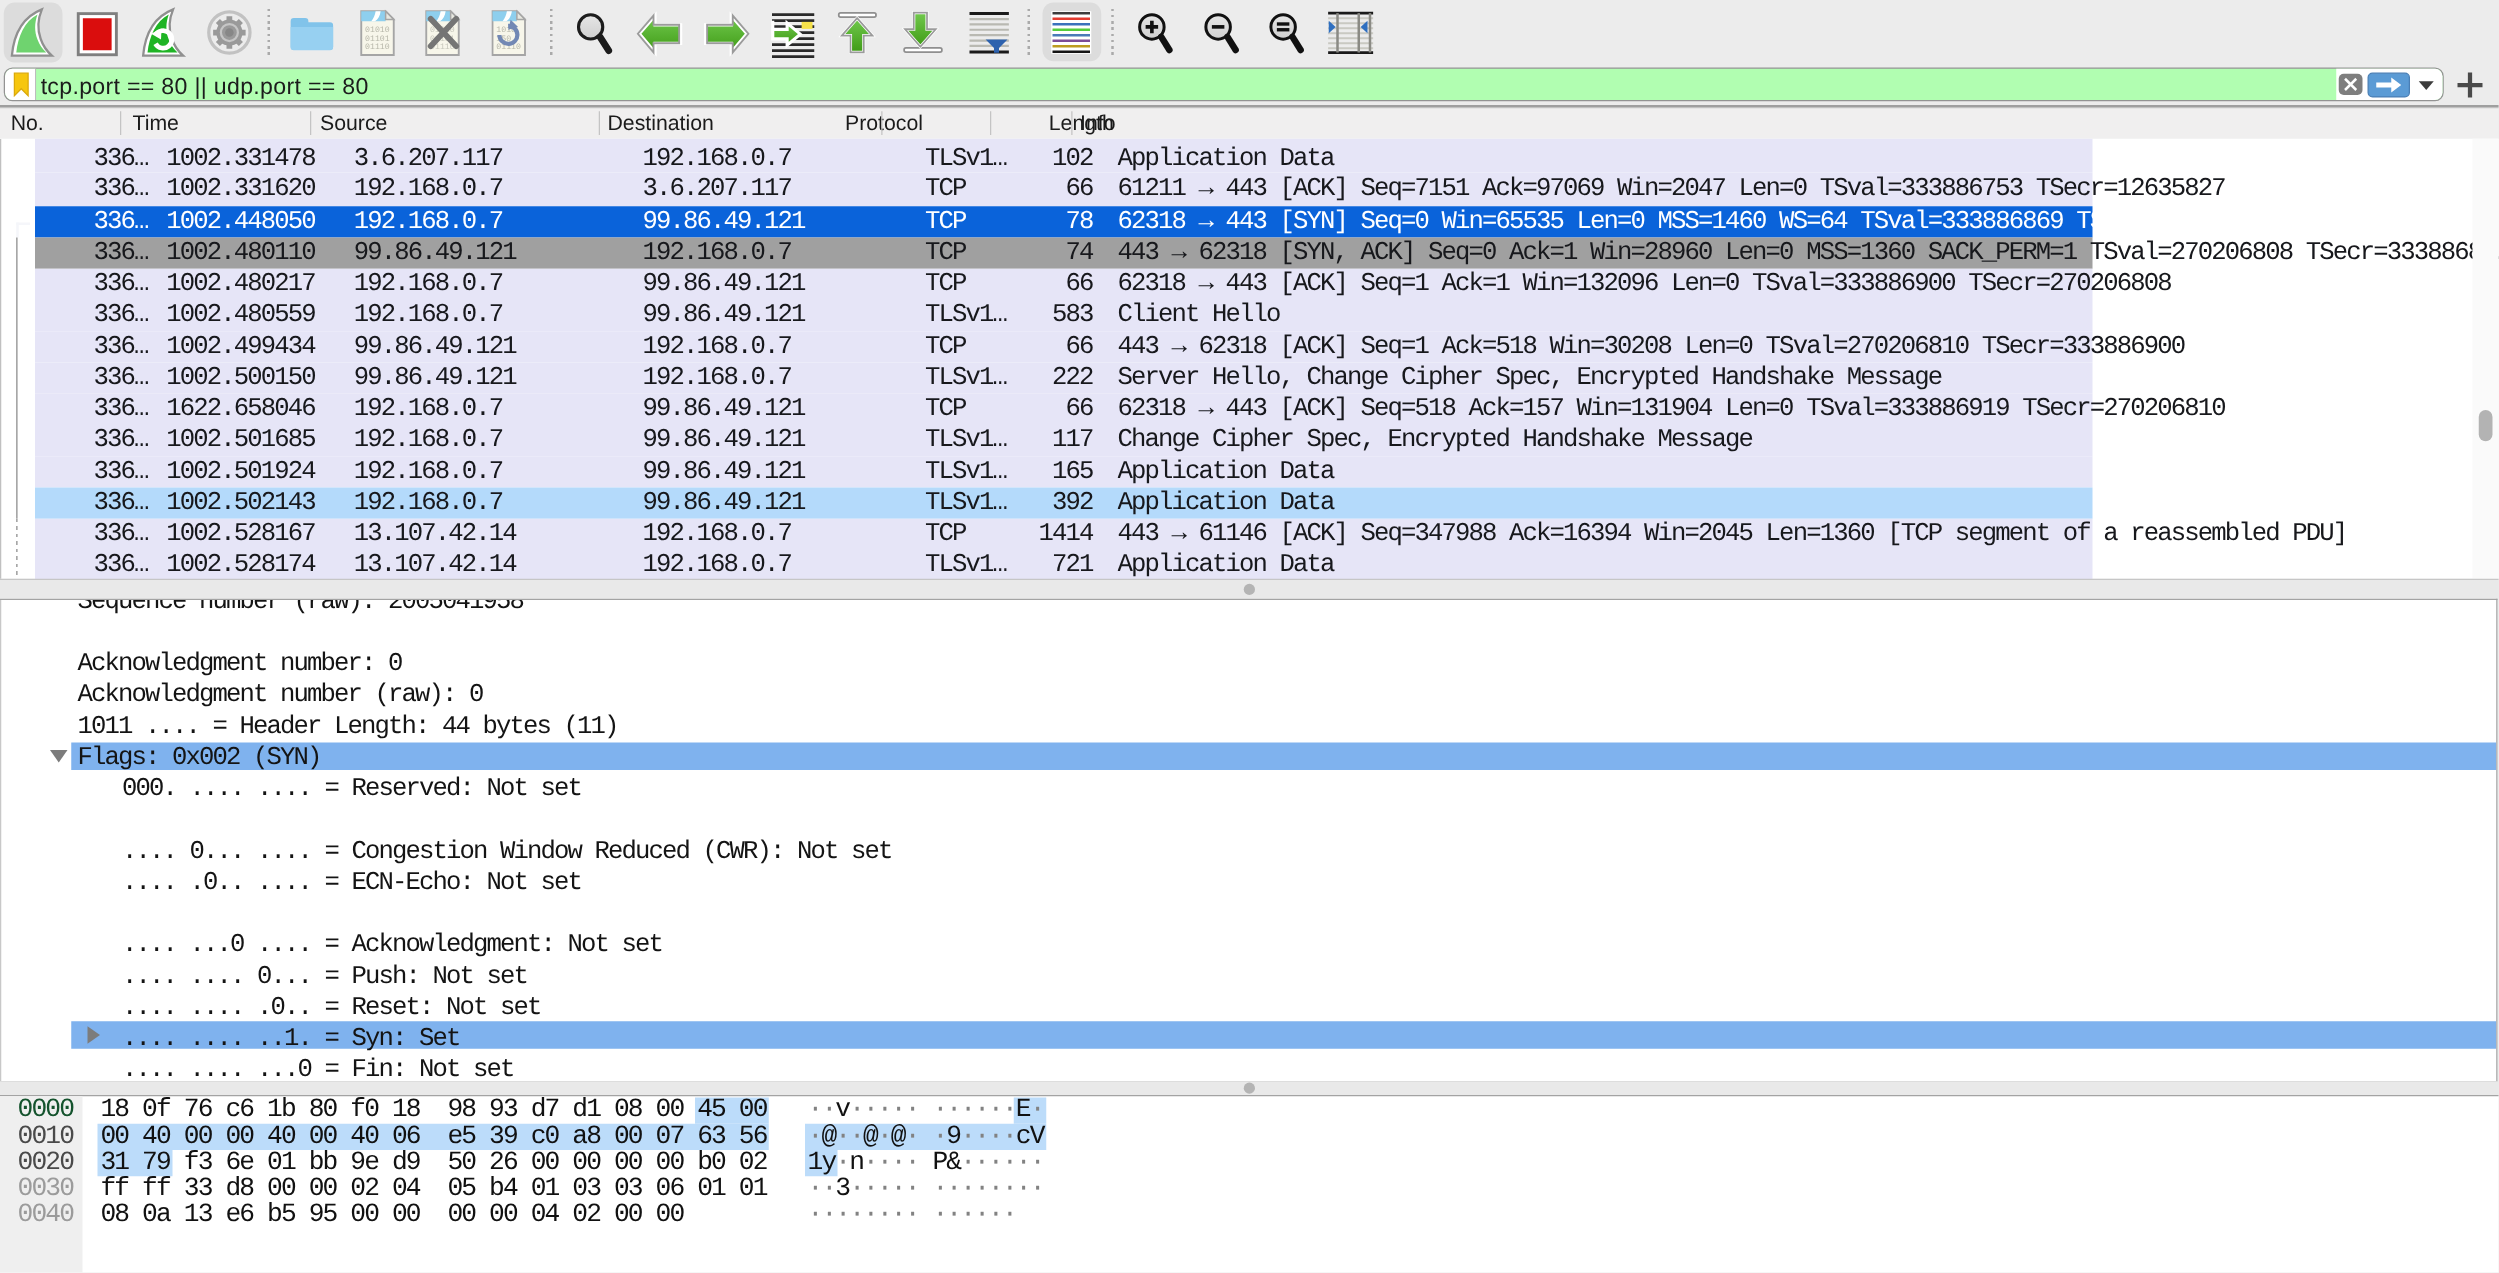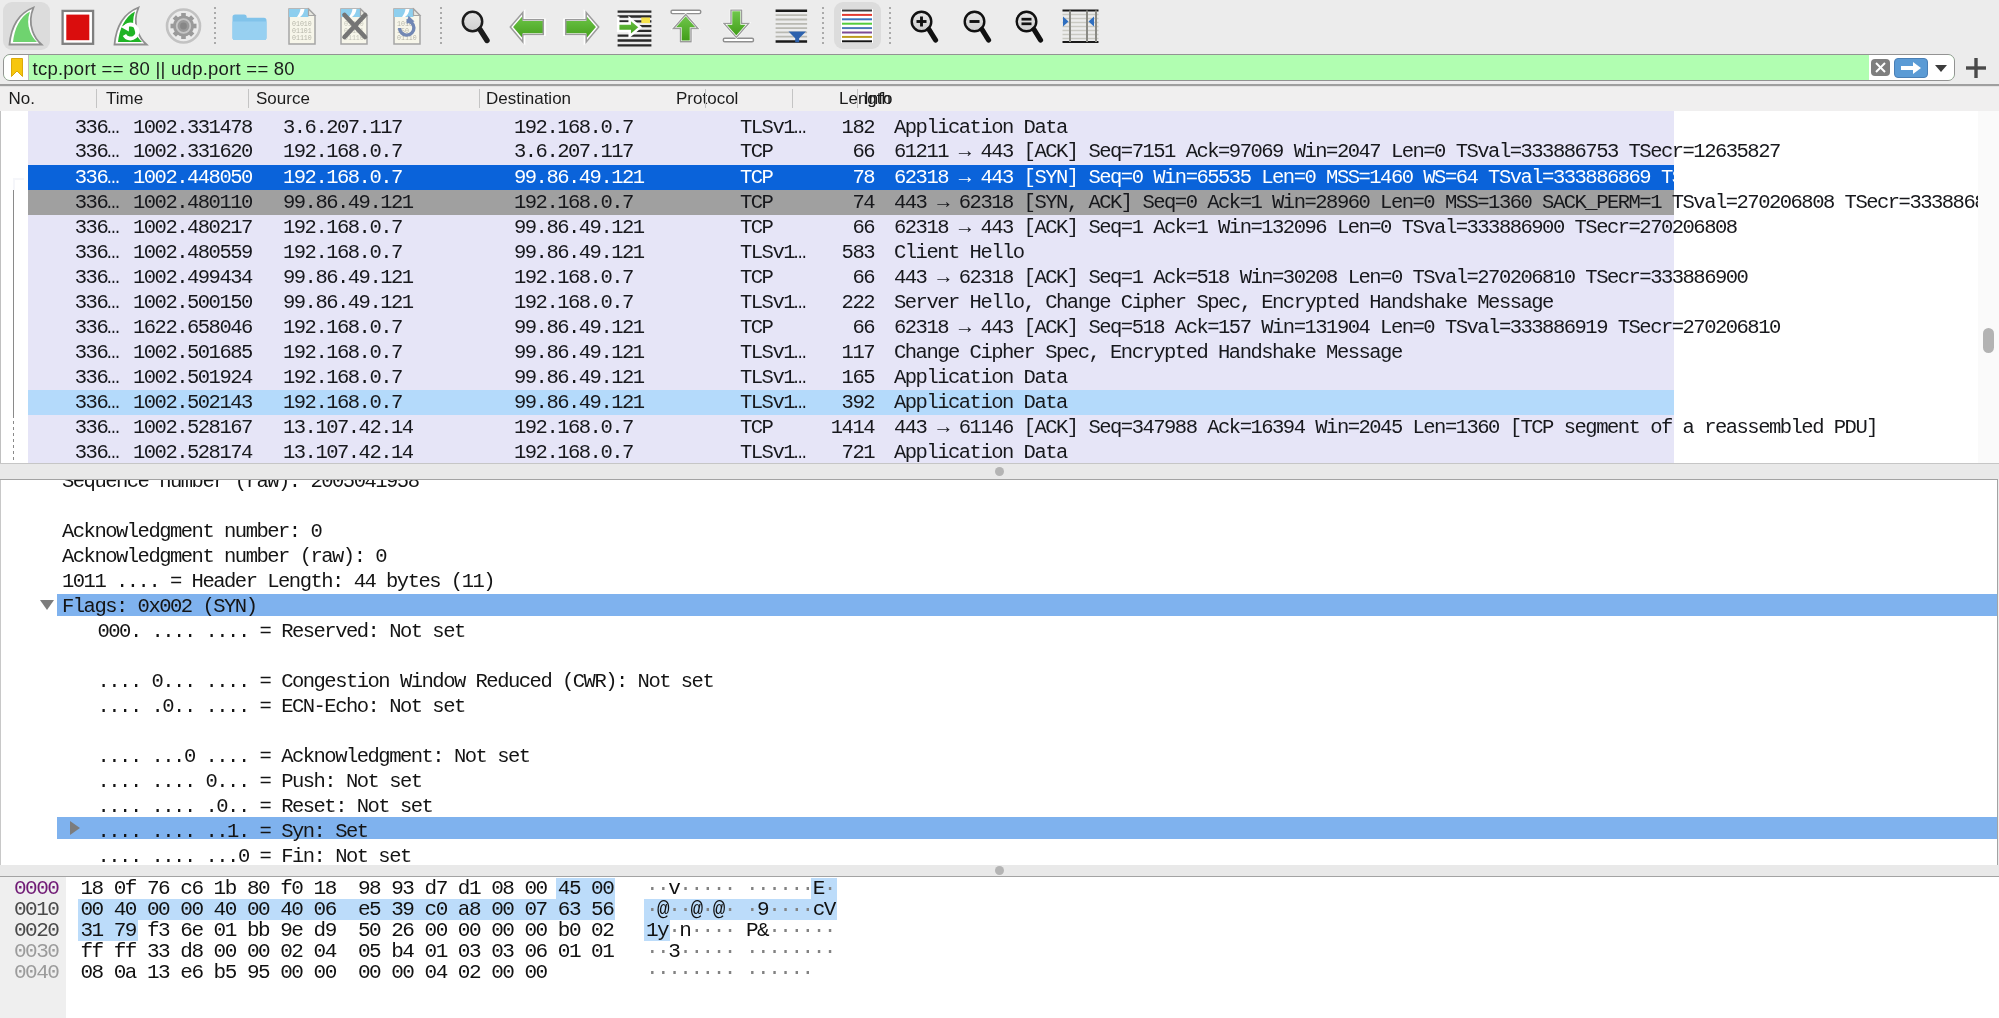--- a/index.html
+++ b/index.html
@@ -308,21 +308,21 @@
     <div class="hsep" style="left:792px"></div>
     <div class="hsep" style="left:857px"></div>
   </div>
   <div class="abs" id="plist">
       <div class="prow" style="top:0px;height:27px;">
     <span class="c-no" style="line-height:27px;top:3px">336…</span>
         <span class="c-time" style="line-height:27px;top:3px">1002.331478</span>
     <span class="c-src" style="line-height:27px;top:3px">3.6.207.117</span>
         <span class="c-dst" style="line-height:27px;top:3px">192.168.0.7</span>
     <span class="c-pro" style="line-height:27px;top:3px">TLSv1…</span>
-        <span class="c-len" style="line-height:27px;top:3px">182</span>
+        <span class="c-len" style="line-height:27px;top:3px">102</span>
     <span class="c-inf" style="line-height:27px;top:3px">Application Data</span>
       </div>
       <div class="prow" style="top:27px;height:27px;">
     <span class="c-no" style="line-height:27px">336…</span>
         <span class="c-time" style="line-height:27px">1002.331620</span>
     <span class="c-src" style="line-height:27px">192.168.0.7</span>
         <span class="c-dst" style="line-height:27px">3.6.207.117</span>
     <span class="c-pro" style="line-height:27px">TCP</span>
         <span class="c-len" style="line-height:27px">66</span>
     <span class="c-inf" style="line-height:27px">61211 → 443 [ACK] Seq=7151 Ack=97069 Win=2047 Len=0 TSval=333886753 TSecr=12635827</span>
@@ -469,21 +469,21 @@
     <div class="knob" style="left:995px;top:1px"></div>
   </div>
   <div class="abs" id="hex">
     <div id="hexgut"></div>
   <div class="hhl" style="top:1px;left:555.7px;width:59.5px"></div>
       <div class="hhl" style="top:1px;left:810.5px;width:26.2px"></div>
       <div class="hhl" style="top:22px;left:78.4px;width:536.8px"></div>
       <div class="hhl" style="top:22px;left:644px;width:192.7px"></div>
       <div class="hhl" style="top:43px;left:78.4px;width:59.5px"></div>
       <div class="hhl" style="top:43px;left:644px;width:26.2px"></div>
-      <div class="hoff" style="top:1px;color:#701a75">0000</div>
+      <div class="hoff" style="top:1px;color:#14532d">0000</div>
       <div class="hrow" style="top:1px;left:80.4px">18 0f 76 c6 1b 80 f0 18  98 93 d7 d1 08 00 45 00</div>
       <div class="hrow" style="top:1px;left:646px"><span style="color:#828282">·</span><span style="color:#828282">·</span>v<span style="color:#828282">·</span><span style="color:#828282">·</span><span style="color:#828282">·</span><span style="color:#828282">·</span><span style="color:#828282">·</span> <span style="color:#828282">·</span><span style="color:#828282">·</span><span style="color:#828282">·</span><span style="color:#828282">·</span><span style="color:#828282">·</span><span style="color:#828282">·</span>E<span style="color:#828282">·</span></div>
       <div class="hoff" style="top:22px;color:#4a4a4a">0010</div>
       <div class="hrow" style="top:22px;left:80.4px">00 40 00 00 40 00 40 06  e5 39 c0 a8 00 07 63 56</div>
       <div class="hrow" style="top:22px;left:646px"><span style="color:#828282">·</span>@<span style="color:#828282">·</span><span style="color:#828282">·</span>@<span style="color:#828282">·</span>@<span style="color:#828282">·</span> <span style="color:#828282">·</span>9<span style="color:#828282">·</span><span style="color:#828282">·</span><span style="color:#828282">·</span><span style="color:#828282">·</span>cV</div>
       <div class="hoff" style="top:43px;color:#4a4a4a">0020</div>
       <div class="hrow" style="top:43px;left:80.4px">31 79 f3 6e 01 bb 9e d9  50 26 00 00 00 00 b0 02</div>
       <div class="hrow" style="top:43px;left:646px">1y<span style="color:#828282">·</span>n<span style="color:#828282">·</span><span style="color:#828282">·</span><span style="color:#828282">·</span><span style="color:#828282">·</span> P&amp;<span style="color:#828282">·</span><span style="color:#828282">·</span><span style="color:#828282">·</span><span style="color:#828282">·</span><span style="color:#828282">·</span><span style="color:#828282">·</span></div>
       <div class="hoff" style="top:64px;color:#9b9b9b">0030</div>
       <div class="hrow" style="top:64px;left:80.4px">ff ff 33 d8 00 00 02 04  05 b4 01 03 03 06 01 01</div>

